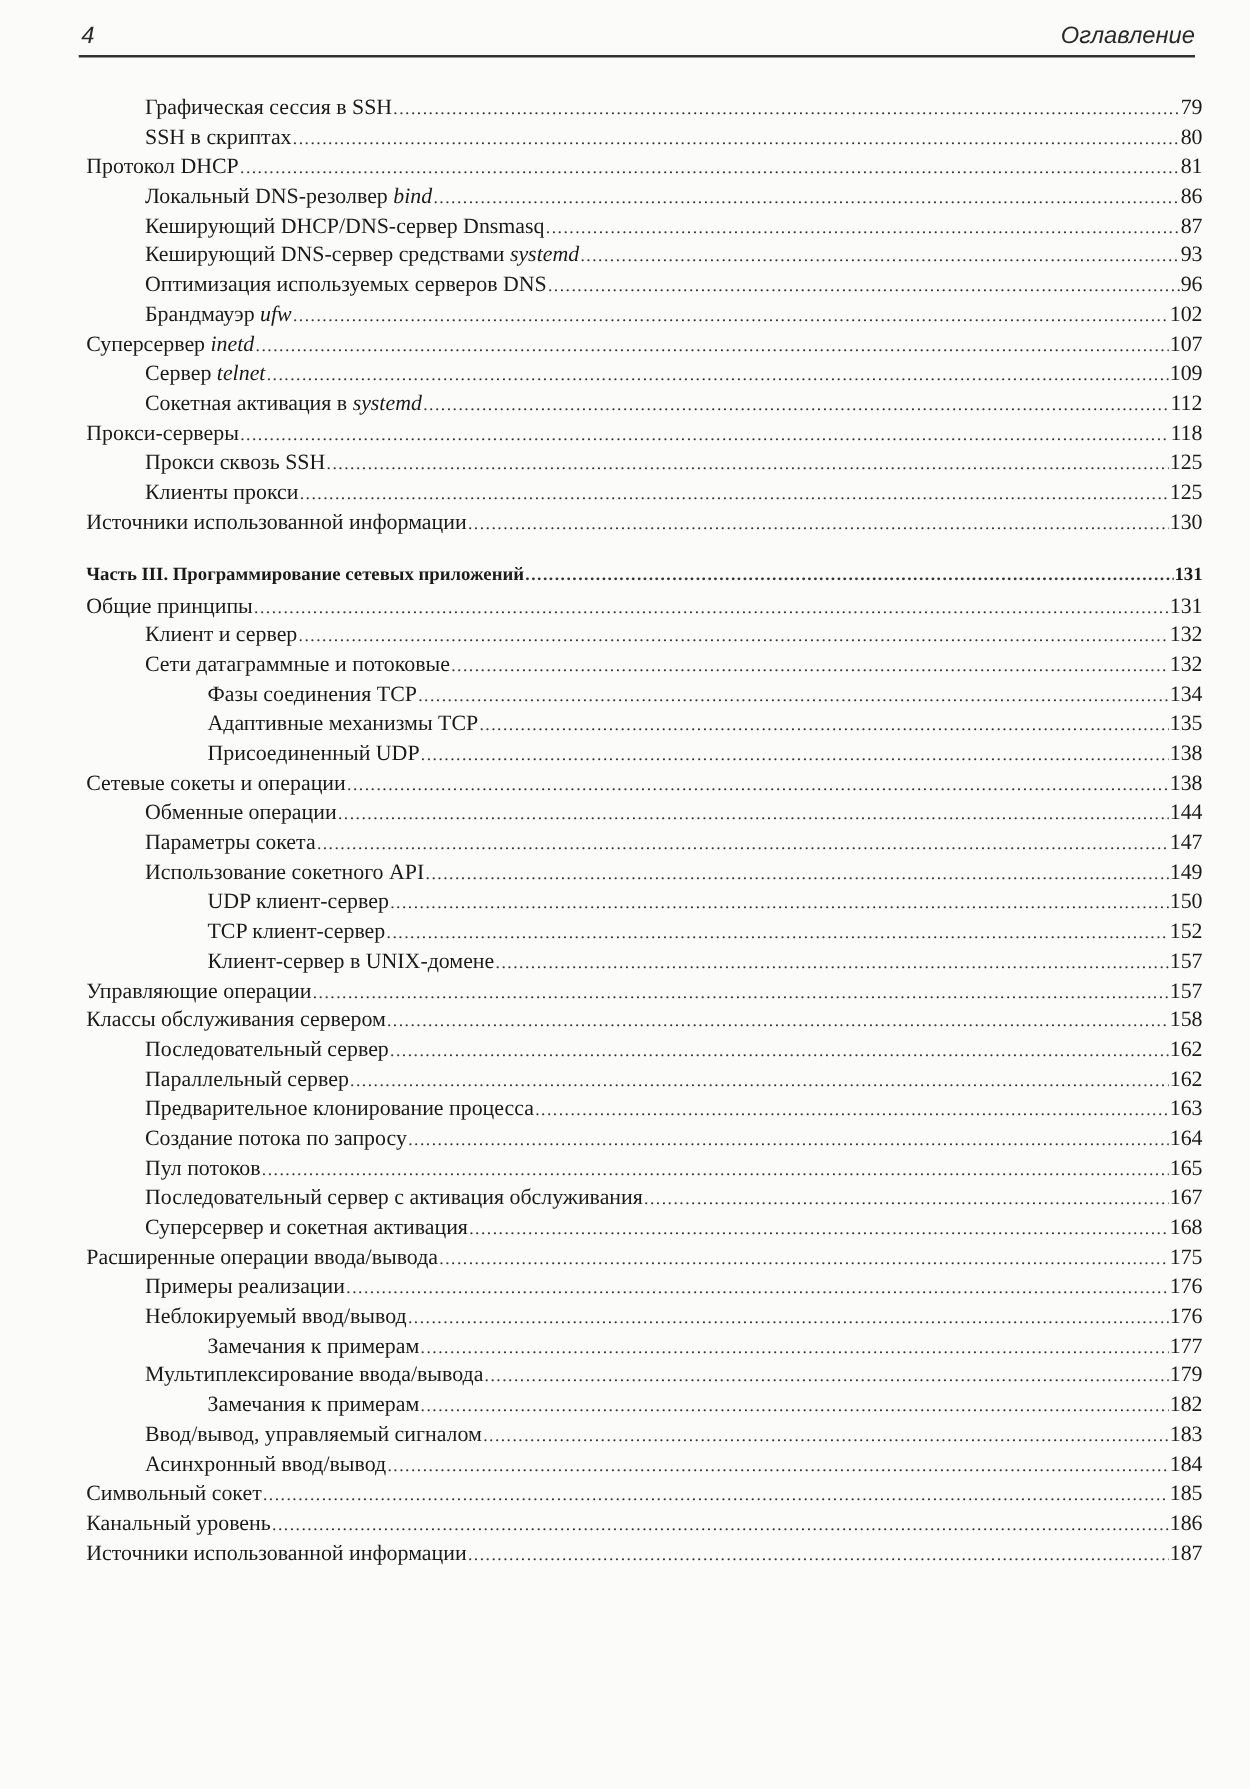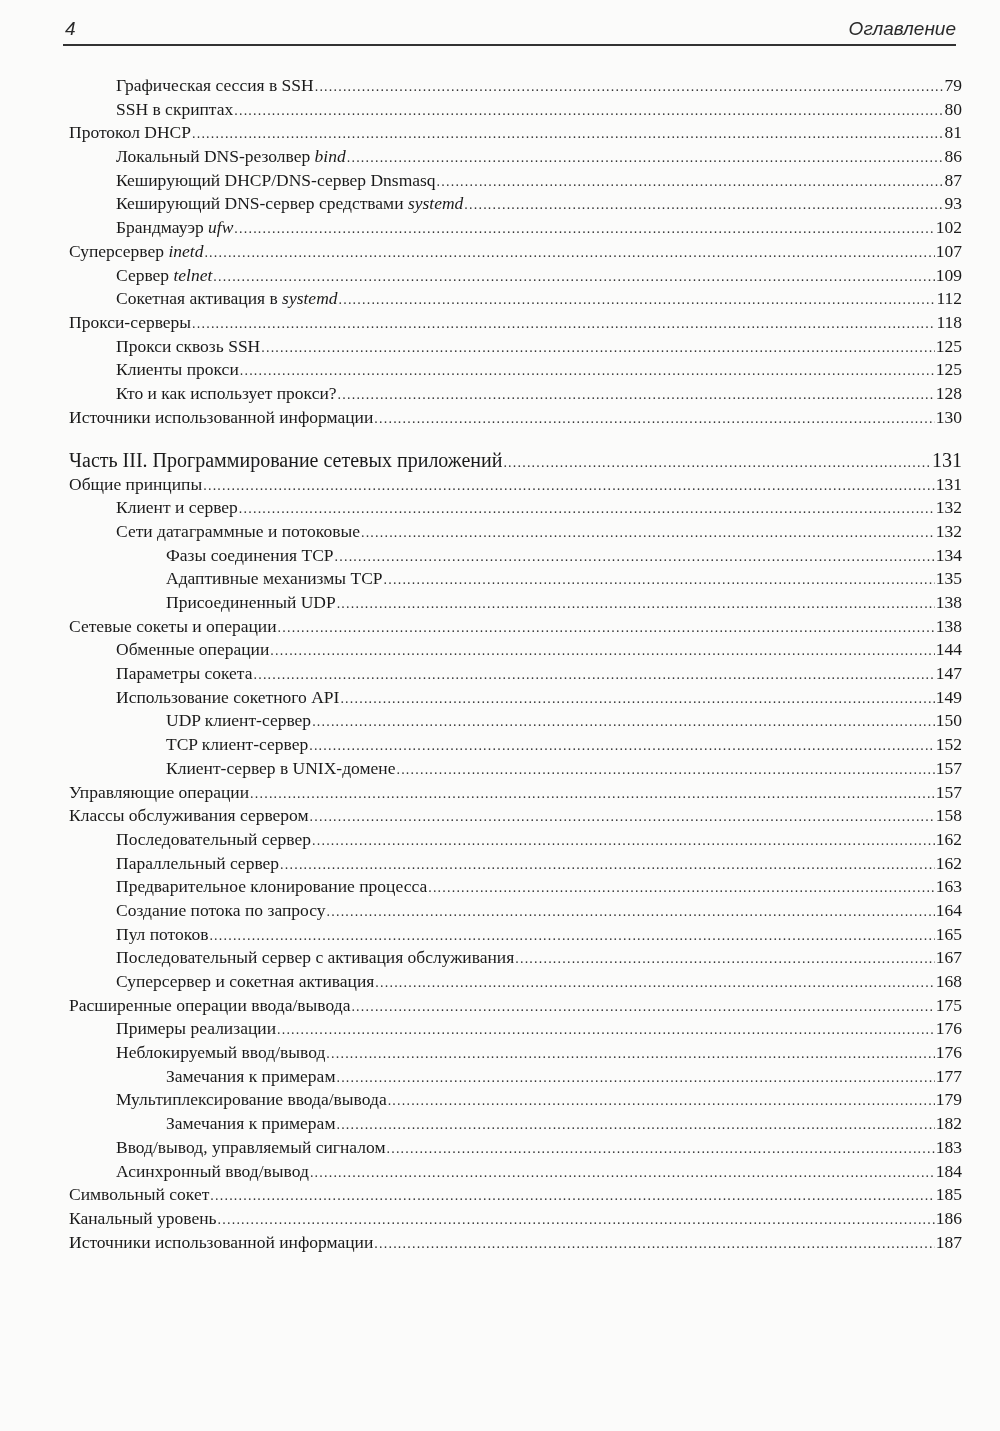--- a/index.html
+++ b/index.html
@@ -22,21 +22,21 @@
     .toc li {
       display: flex; align-items: baseline;
       height: 23.7px; line-height: 23.7px;
       font-family: "Liberation Serif", serif; font-size: 17.5px;
       white-space: nowrap; overflow: hidden;
     }
     .toc li.lvl-1 { padding-left: 0; }
     .toc li.lvl-2 { padding-left: 47px; }
     .toc li.lvl-3 { padding-left: 97px; }
     .toc li.part {
-      font-weight: normal; font-size: 20px; margin-top: 19.6px;
+      font-weight: bold; font-size: 15px; margin-top: 19.6px;
     }
     .toc .label { flex: 0 0 auto; }
     .toc .label i { font-style: italic; }
     .toc .leader {
       flex: 1 1 auto; overflow: hidden; margin: 0 1px;
       color: #333; letter-spacing: 1.2px; font-size: 14px;
     }
     .toc .leader::before {
       content: "..............................................................................................................................................................................................................................................................";
     }
@@ -75,20 +75,25 @@
       <span class="label"><span>Кеширующий DHCP/DNS-сервер Dnsmasq</span></span>
       <span class="leader"></span>
       <span class="page">87</span>
     </li>
     <li class="lvl-2">
       <span class="label"><span>Кеширующий DNS-сервер средствами </span><i>systemd</i></span>
       <span class="leader"></span>
       <span class="page">93</span>
     </li>
     <li class="lvl-2">
+      <span class="label"><span>Оптимизация используемых серверов DNS</span></span>
+      <span class="leader"></span>
+      <span class="page">96</span>
+    </li>
+    <li class="lvl-2">
       <span class="label"><span>Брандмауэр </span><i>ufw</i></span>
       <span class="leader"></span>
       <span class="page">102</span>
     </li>
     <li class="lvl-1">
       <span class="label"><span>Суперсервер </span><i>inetd</i></span>
       <span class="leader"></span>
       <span class="page">107</span>
     </li>
     <li class="lvl-2">
@@ -108,25 +113,20 @@
     </li>
     <li class="lvl-2">
       <span class="label"><span>Прокси сквозь SSH</span></span>
       <span class="leader"></span>
       <span class="page">125</span>
     </li>
     <li class="lvl-2">
       <span class="label"><span>Клиенты прокси</span></span>
       <span class="leader"></span>
       <span class="page">125</span>
-    </li>
-    <li class="lvl-2">
-      <span class="label"><span>Кто и как использует прокси?</span></span>
-      <span class="leader"></span>
-      <span class="page">128</span>
     </li>
     <li class="lvl-1">
       <span class="label"><span>Источники использованной информации</span></span>
       <span class="leader"></span>
       <span class="page">130</span>
     </li>
     <li class="part">
       <span class="label"><span>Часть III. Программирование сетевых приложений</span></span>
       <span class="leader"></span>
       <span class="page">131</span>

